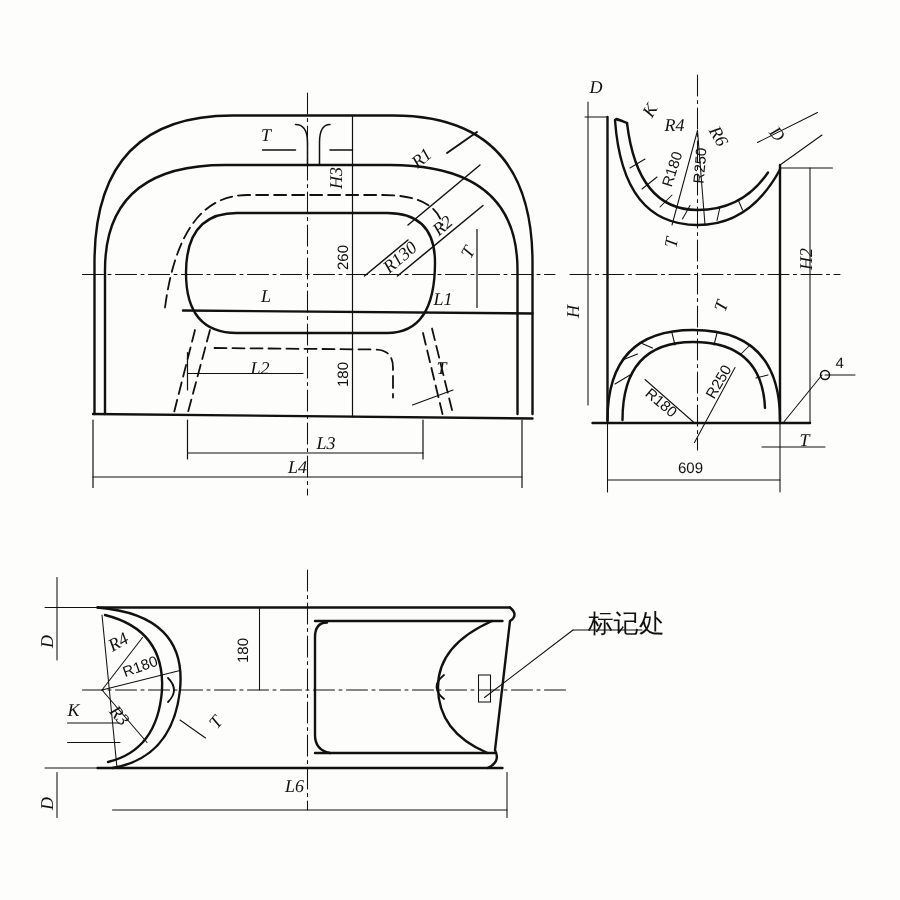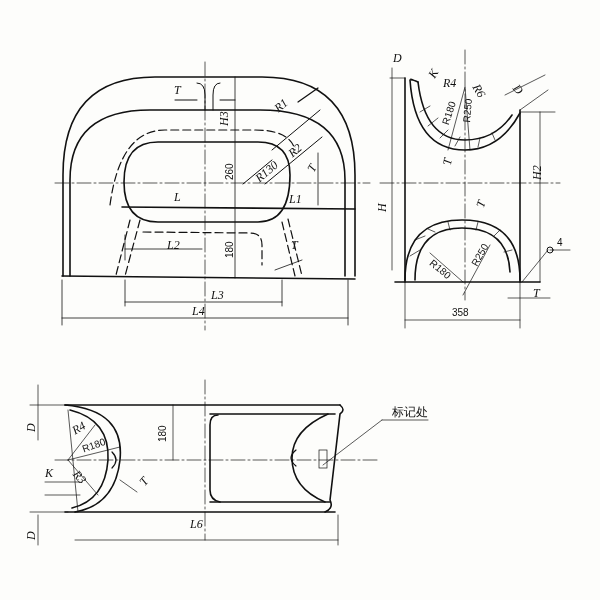--- a/index.html
+++ b/index.html
@@ -1,21 +1,21 @@
 <!DOCTYPE html>
 <html><head>
 <meta charset="utf-8">
 <style>
   html,body{margin:0;padding:0;background:#ffffff;}
   #canvas{position:relative;width:600px;height:600px;background:#fdfdfb;overflow:hidden;}
   svg{position:absolute;left:0;top:0;}
   .lbl{position:absolute;font-family:"Liberation Serif",serif;font-style:italic;color:#111;font-size:12px;line-height:12px;white-space:nowrap;}
   .num{position:absolute;font-family:"Liberation Sans",sans-serif;color:#111;font-size:10px;line-height:10px;white-space:nowrap;}
   .rot{transform-origin:left top;}
-  .cn{position:absolute;font-family:"DejaVu Sans",sans-serif;color:#111;font-size:12px;white-space:nowrap;}
+  .cn{position:absolute;font-family:"DejaVu Sans",sans-serif;color:#111;font-size:17px;white-space:nowrap;}
 </style>
 </head>
 <body>
 
 <div id="canvas">
 <svg width="600" height="600" viewBox="0 0 600 600" fill="none" stroke="#111" stroke-linecap="round">
 
   <g stroke-width="1.6">
 
     <path d="M63 276 L63 175 Q63 77 155 77 L262 77 Q355 77 355 175 L355 276"></path>
@@ -182,21 +182,21 @@
 <span class="num rot" style="left:441px;top:123px;transform:rotate(-72deg)">R180</span>
 <span class="num rot" style="left:462px;top:122px;transform:rotate(-85deg)">R250</span>
 <span class="lbl rot" style="left:441px;top:164px;transform:rotate(-80deg)">T</span>
 <span class="lbl rot" style="left:531px;top:180px;transform:rotate(-90deg)">H2</span>
 <span class="lbl rot" style="left:376px;top:212px;transform:rotate(-90deg)">H</span>
 <span class="lbl rot" style="left:474px;top:205px;transform:rotate(-70deg)">T</span>
 <span class="num rot" style="left:434px;top:258px;transform:rotate(40deg)">R180</span>
 <span class="num rot" style="left:470px;top:263px;transform:rotate(-60deg)">R250</span>
 <span class="num" style="left:557px;top:238px">4</span>
 <span class="lbl" style="left:533px;top:287px">T</span>
-<span class="num" style="left:452px;top:308px">358</span>
+<span class="num" style="left:452px;top:308px">609</span>
 
 <span class="lbl rot" style="left:25px;top:432px;transform:rotate(-90deg)">D</span>
 <span class="lbl rot" style="left:70px;top:426px;transform:rotate(-30deg)">R4</span>
 <span class="num rot" style="left:81px;top:445px;transform:rotate(-20deg)">R180</span>
 <span class="lbl rot" style="left:80px;top:468px;transform:rotate(50deg)">R3</span>
 <span class="lbl" style="left:45px;top:467px">K</span>
 <span class="lbl rot" style="left:137px;top:480px;transform:rotate(-50deg)">T</span>
 <span class="num rot" style="left:158px;top:442px;transform:rotate(-90deg)">180</span>
 <span class="lbl rot" style="left:25px;top:540px;transform:rotate(-90deg)">D</span>
 <span class="lbl" style="left:190px;top:518px">L6</span>

